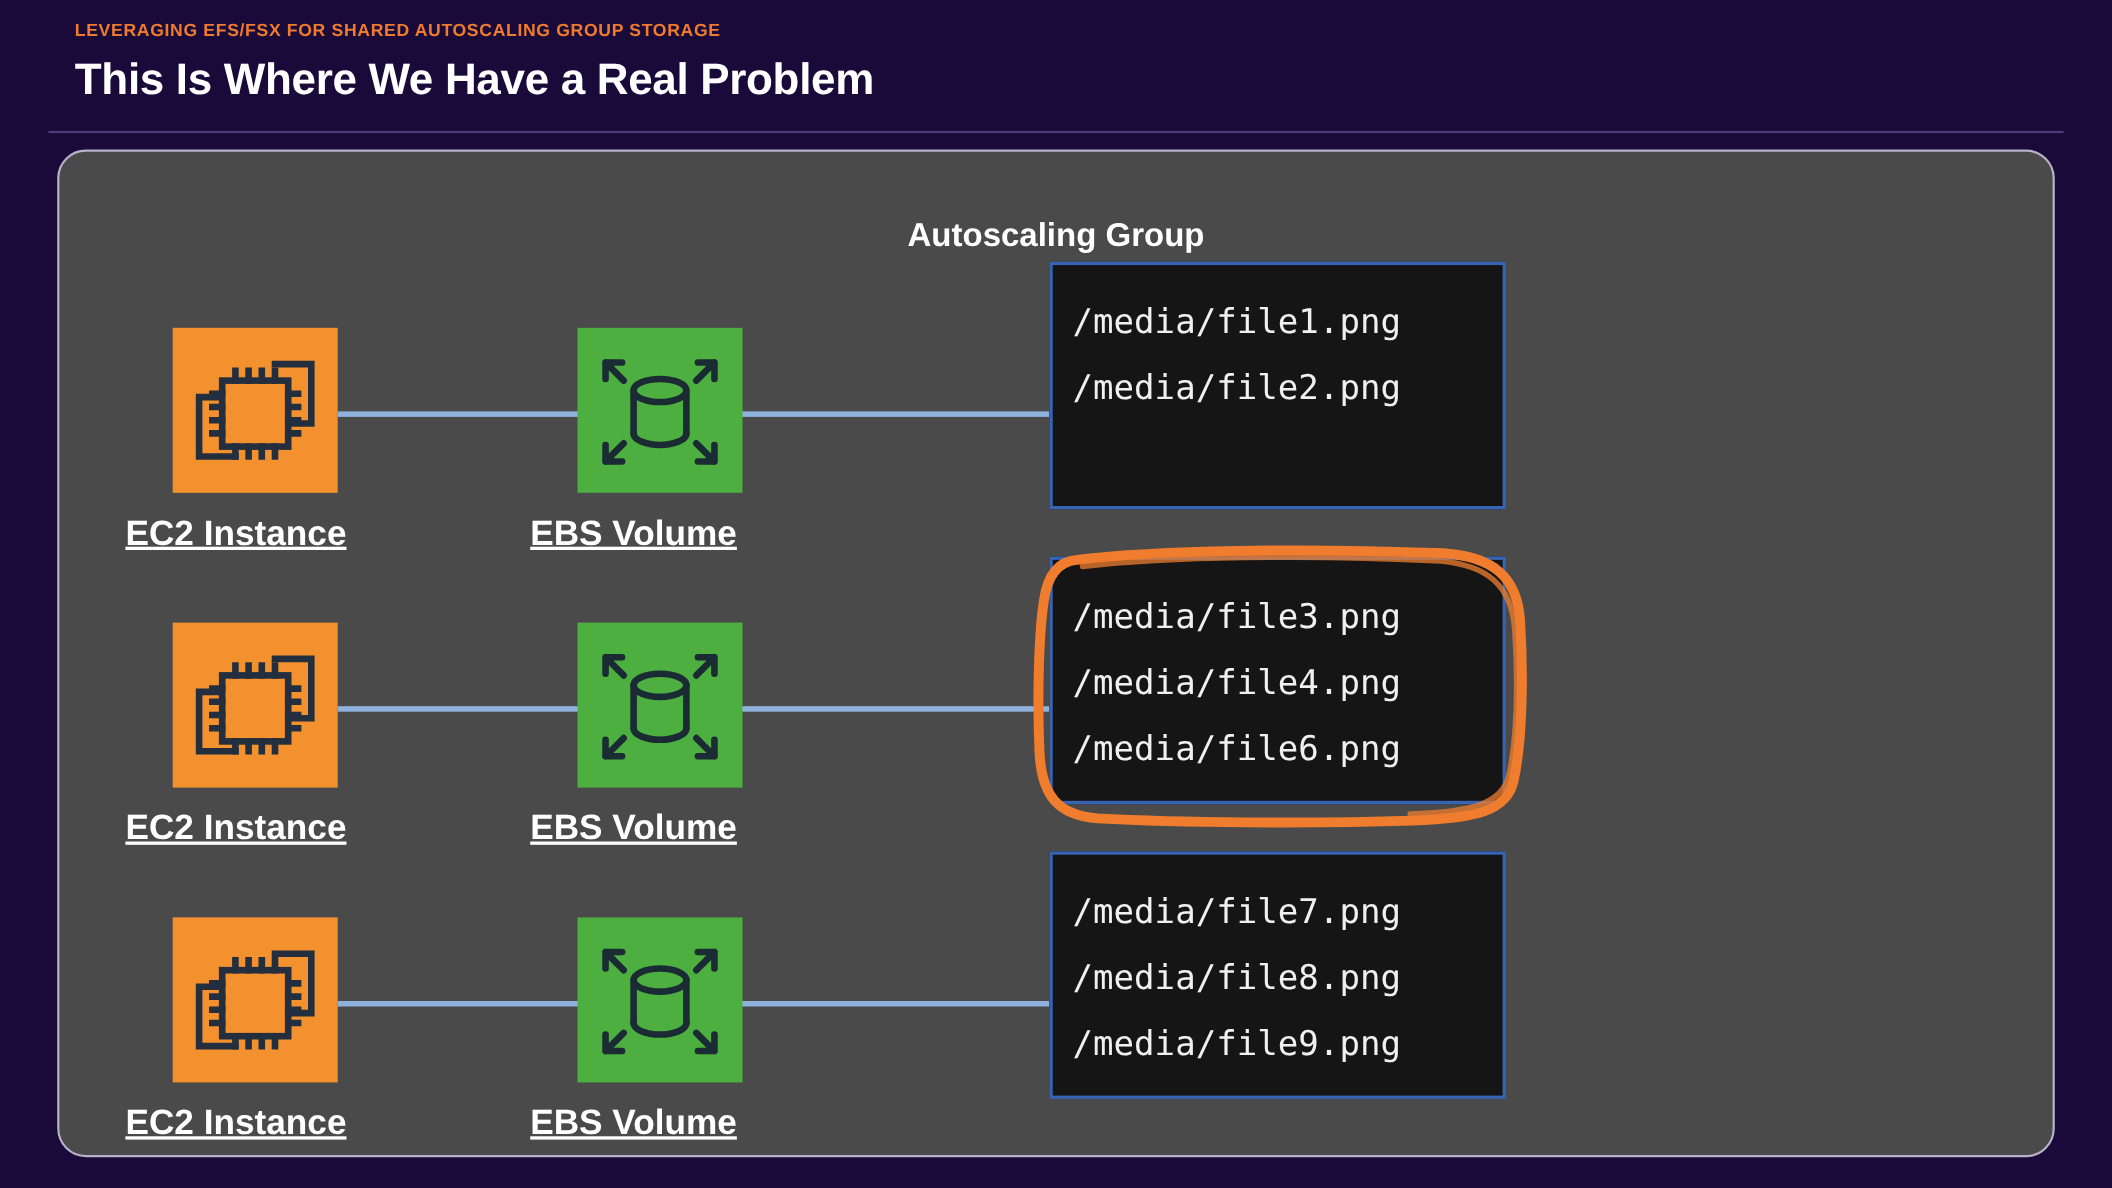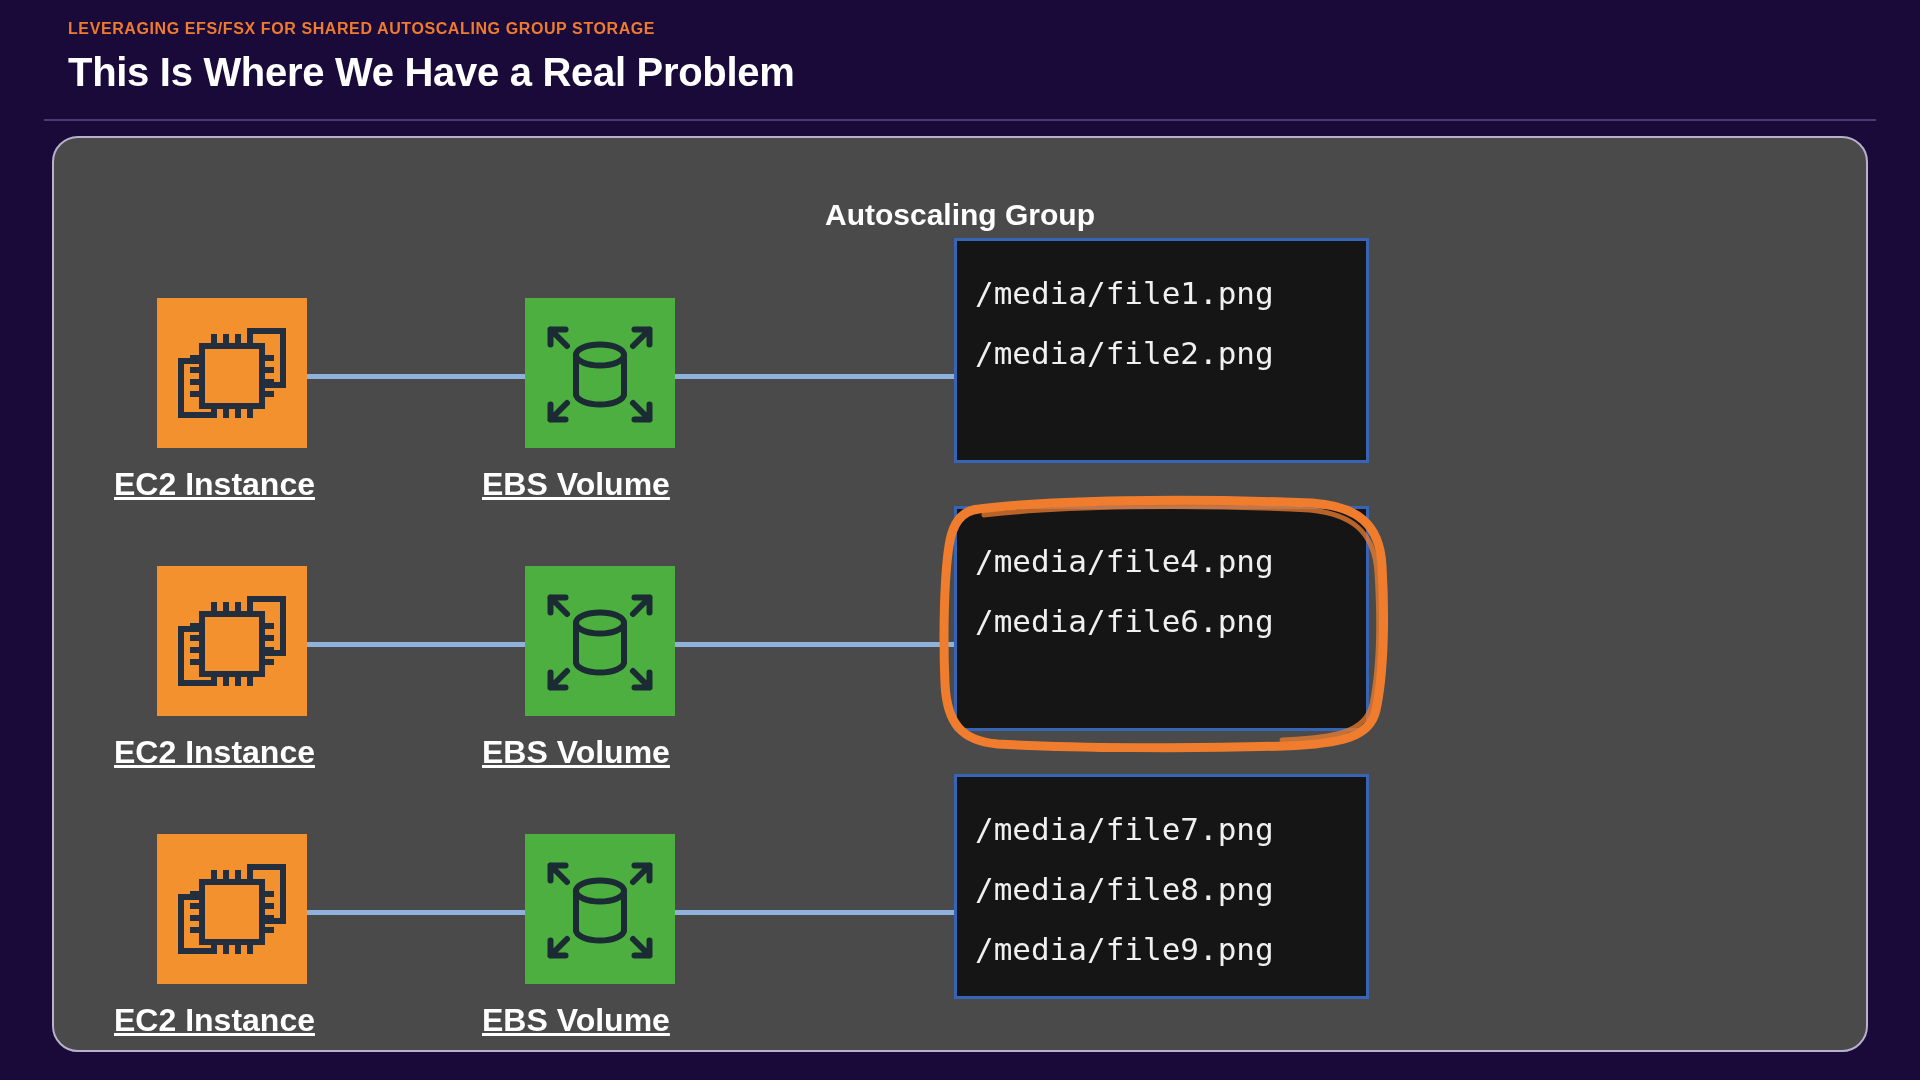--- a/index.html
+++ b/index.html
@@ -241,20 +241,21 @@
             <path d="M28,70 L17,81 M17,81 L17,71 M17,81 L27,81"></path>
             <path d="M72,70 L83,81 M83,81 L83,71 M83,81 L73,81"></path>
           </g>
         </svg>
       </div>
 
       <div class="tile-label label-ec2">EC2 Instance</div>
       <div class="tile-label label-ebs">EBS Volume</div>
 
       <div class="terminal">
+        <div class="line">/media/file3.png</div>
         <div class="line">/media/file4.png</div>
         <div class="line">/media/file6.png</div>
       </div>
     </div>
 
     <div class="row" id="row-2">
       <div class="connector conn-a"></div>
       <div class="connector conn-b"></div>
 
       <div class="tile tile-ec2">

